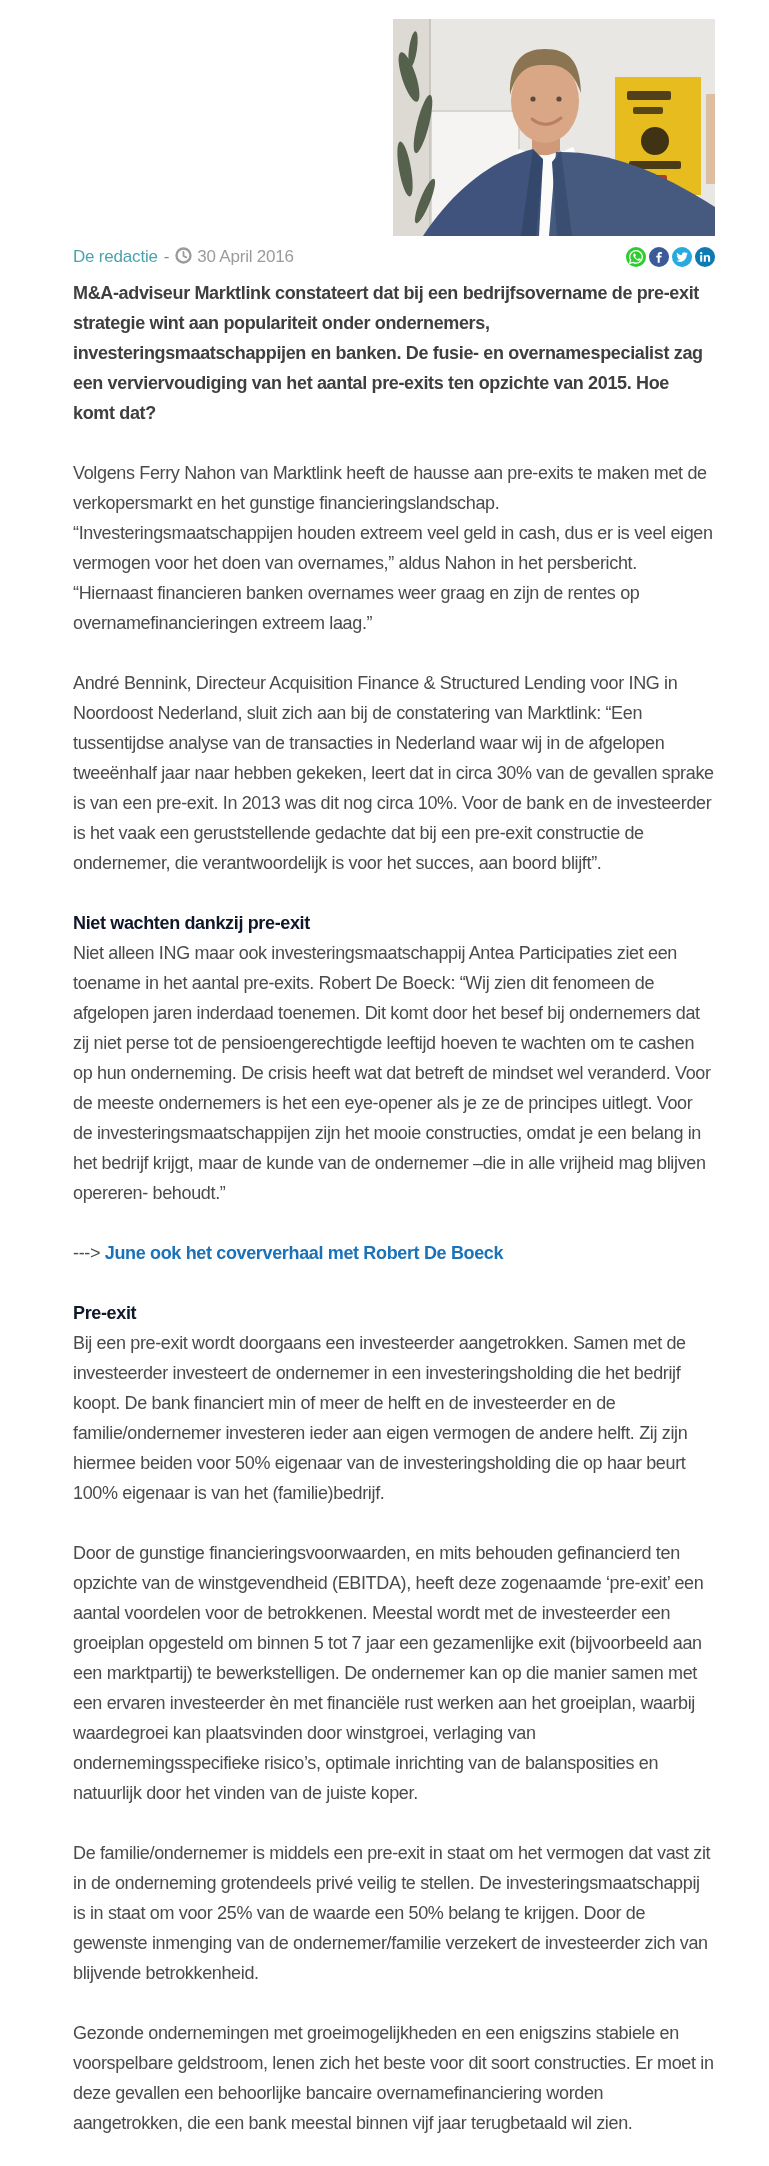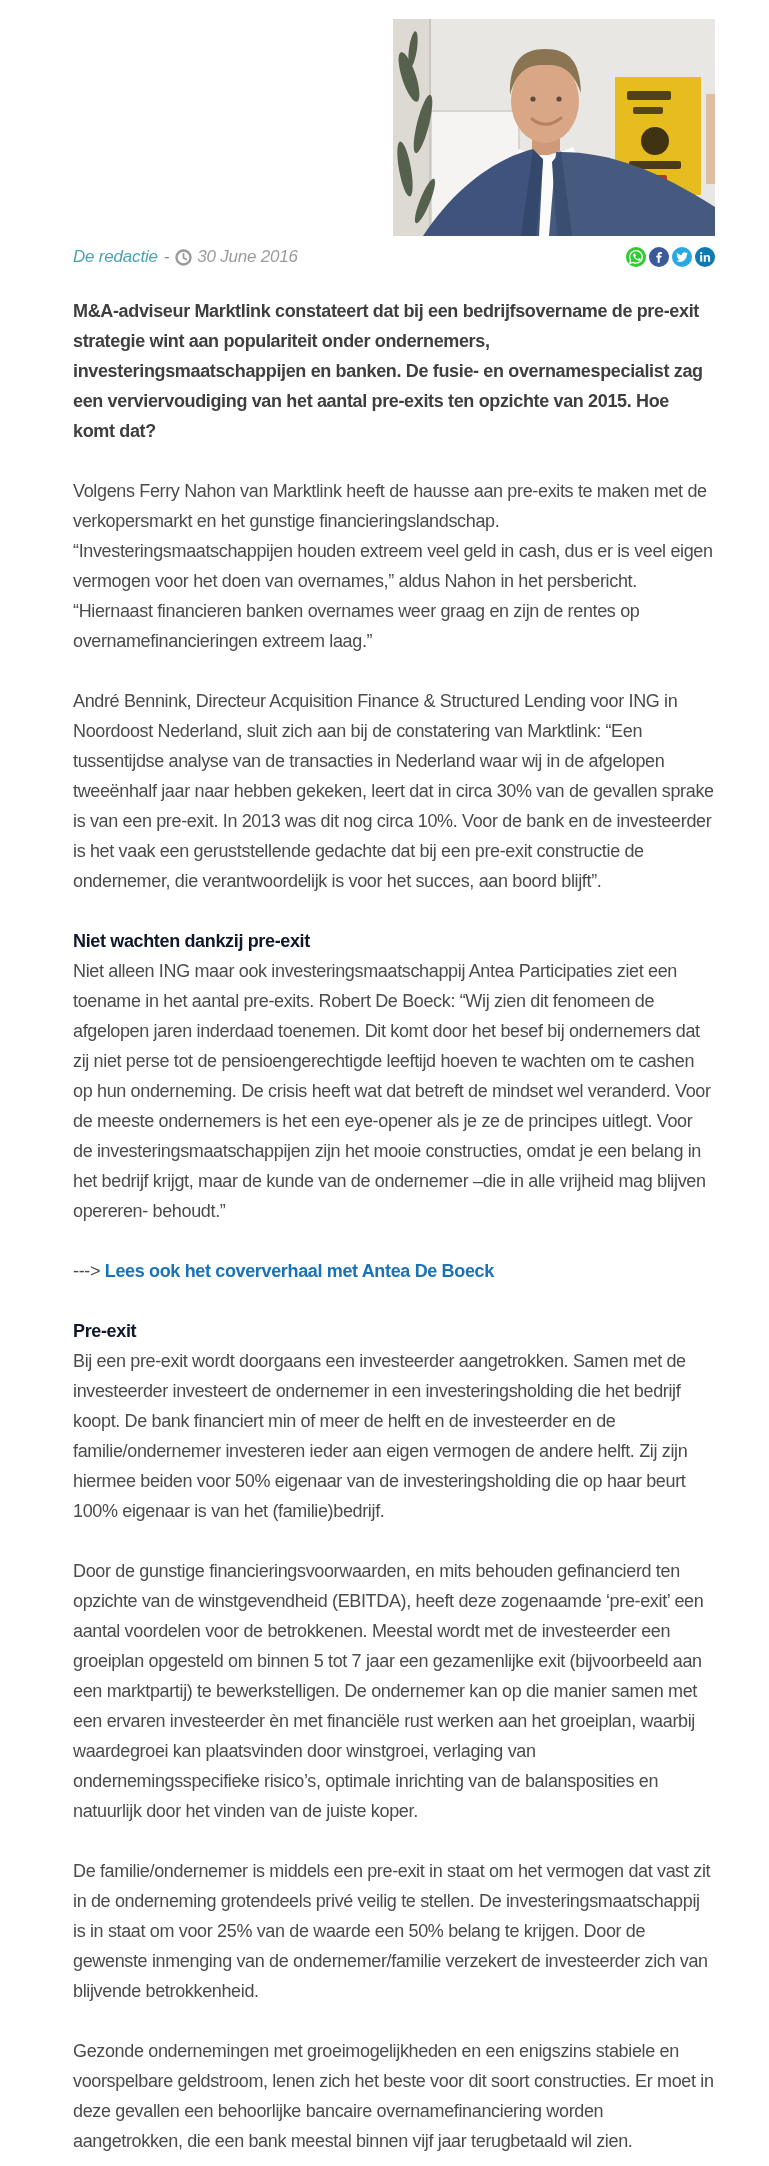--- a/index.html
+++ b/index.html
@@ -13,35 +13,35 @@
     font-size: 28px; line-height: 33px; font-weight: 400;
     color: #3a3a3a; letter-spacing: -0.5px;
   }
   .article-photo {
     position: absolute; top: 5px; right: 0;
     width: 322px; height: 217px; overflow: hidden; background: #e9e7e3;
   }
 
   
   .byline-row { display: flex; justify-content: space-between; align-items: center; margin-top: 8px; height: 22px; }
-  .byline { display: flex; align-items: center; font-size: 17px; color: #9b9b9b; letter-spacing: -0.2px; font-style: italic; }
+  .byline { display: flex; align-items: flex-start; font-size: 17px; color: #9b9b9b; letter-spacing: -0.2px; }
   .byline .author { color: #4aa3af; cursor: pointer; }
   .byline .sep { margin: 0 6px; color: #8a8a8a; }
   .byline .clock { margin-right: 5px; display: inline-flex; }
   .share-bar { display: flex; gap: 3px; }
   .share-btn { width: 20px; height: 20px; border-radius: 50%; display: inline-flex; align-items: center; justify-content: center; cursor: pointer; padding: 0; border: none; }
   .share-btn svg { display: block; }
   .btn-whatsapp { background: #2fcc31; }
   .btn-facebook { background: #3c5a99; }
   .btn-twitter  { background: #2aa9e0; }
   .btn-linkedin { background: #0f7ab2; }
 
   
   .article-body {
-    margin-top: 28px; width: 642px;
+    margin-top: 10px; width: 642px;
     font-size: 18px; line-height: 30px; letter-spacing: -0.35px;
     color: #4b4b4b;
   }
   .article-body p { margin: 0 0 30px 0; }
   .intro { font-weight: bold; color: #3f3f3f; }
   .subhead { display: block; font-weight: bold; color: #0f172a; }
   .readmore { margin: 44px 0 44px 0; }
   .readmore .arrow { color: #4b4b4b; }
   .readmore a { color: #1a72b9; font-weight: bold; text-decoration: none; cursor: pointer; }
 </style>
@@ -98,21 +98,21 @@
   <div class="byline-row">
     <div class="byline">
       <span class="author">De redactie</span>
       <span class="sep">-</span>
       <span class="clock">
         <svg width="17" height="17" viewBox="0 0 17 17">
             <circle cx="8.5" cy="8.5" r="7" fill="none" stroke="#9b9b9b" stroke-width="2.4"></circle>
             <path d="M8.5 5 V9 L11.3 10.4" fill="none" stroke="#9b9b9b" stroke-width="1.8" stroke-linecap="round"></path>
           </svg>
       </span>
-      <span class="date">30 June 2016</span>
+      <span class="date">30 April 2016</span>
     </div>
 
     <div class="share-bar">
       <button class="share-btn btn-whatsapp">
         <span>
           <svg width="20" height="20" viewBox="0 0 20 20">
             <path d="M10 3.7c-3.5 0-6.3 2.8-6.3 6.2 0 1.1.3 2.2.9 3.1l-.9 3.3 3.4-.9c.9.5 1.9.8 2.9.8 3.5 0 6.3-2.8 6.3-6.2S13.5 3.7 10 3.7z" fill="none" stroke="#ffffff" stroke-width="1.3"></path>
             <path d="M7.7 7c.2-.4.4-.4.6-.4h.4c.2 0 .4.1.5.4l.6 1.3c.1.2 0 .4-.1.5l-.5.6c-.1.1-.1.3 0 .5.3.5.8 1.1 1.3 1.5.6.4 1 .6 1.3.7.2.1.4 0 .5-.1l.5-.7c.1-.2.3-.2.5-.1l1.3.6c.2.1.3.2.3.4-.1.5-.4 1-.9 1.3-.5.2-1 .3-1.6.2-1-.3-2.2-.9-3.2-1.9-1-1-1.6-2-1.9-2.8-.2-.7-.1-1.4.4-2z" fill="#ffffff"></path>
           </svg>
         </span>
@@ -145,21 +145,21 @@
 
   <div class="article-body">
     <p class="intro">M&amp;A-adviseur Marktlink constateert dat bij een bedrijfsovername de pre-exit strategie wint aan populariteit onder ondernemers, investeringsmaatschappijen en banken. De fusie- en overnamespecialist zag een verviervoudiging van het aantal pre-exits ten opzichte van 2015. Hoe komt dat?</p>
 
     <p>Volgens Ferry Nahon van Marktlink heeft de hausse aan pre-exits te maken met de verkopersmarkt en het gunstige financieringslandschap. “Investeringsmaatschappijen houden extreem veel geld in cash, dus er is veel eigen vermogen voor het doen van overnames,” aldus Nahon in het persbericht. “Hiernaast financieren banken overnames weer graag en zijn de rentes op overnamefinancieringen extreem laag.”</p>
 
     <p>André Bennink, Directeur Acquisition Finance &amp; Structured Lending voor ING in Noordoost Nederland, sluit zich aan bij de constatering van Marktlink: “Een tussentijdse analyse van de transacties in Nederland waar wij in de afgelopen tweeënhalf jaar naar hebben gekeken, leert dat in circa 30% van de gevallen sprake is van een pre-exit. In 2013 was dit nog circa 10%. Voor de bank en de investeerder is het vaak een geruststellende gedachte dat bij een pre-exit constructie de ondernemer, die verantwoordelijk is voor het succes, aan boord blijft”.</p>
 
     <p><span class="subhead">Niet wachten dankzij pre-exit</span><span>Niet alleen ING maar ook investeringsmaatschappij Antea Participaties ziet een toename in het aantal pre-exits. Robert De Boeck: “Wij zien dit fenomeen de afgelopen jaren inderdaad toenemen. Dit komt door het besef bij ondernemers dat zij niet perse tot de pensioengerechtigde leeftijd hoeven te wachten om te cashen op hun onderneming. De crisis heeft wat dat betreft de mindset wel veranderd. Voor de meeste ondernemers is het een eye-opener als je ze de principes uitlegt. Voor de investeringsmaatschappijen zijn het mooie constructies, omdat je een belang in het bedrijf krijgt, maar de kunde van de ondernemer –die in alle vrijheid mag blijven opereren- behoudt.”</span></p>
 
-    <p class="readmore"><span class="arrow">---&gt;</span> <a>Lees ook het coververhaal met Antea De Boeck</a></p>
+    <p class="readmore"><span class="arrow">---&gt;</span> <a>June ook het coververhaal met Robert De Boeck</a></p>
 
     <p><span class="subhead">Pre-exit</span><span>Bij een pre-exit wordt doorgaans een investeerder aangetrokken. Samen met de investeerder investeert de ondernemer in een investeringsholding die het bedrijf koopt. De bank financiert min of meer de helft en de investeerder en de familie/ondernemer investeren ieder aan eigen vermogen de andere helft. Zij zijn hiermee beiden voor 50% eigenaar van de investeringsholding die op haar beurt 100% eigenaar is van het (familie)bedrijf.</span></p>
 
     <p>Door de gunstige financieringsvoorwaarden, en mits behouden gefinancierd ten opzichte van de winstgevendheid (EBITDA), heeft deze zogenaamde ‘pre-exit’ een aantal voordelen voor de betrokkenen. Meestal wordt met de investeerder een groeiplan opgesteld om binnen 5 tot 7 jaar een gezamenlijke exit (bijvoorbeeld aan een marktpartij) te bewerkstelligen. De ondernemer kan op die manier samen met een ervaren investeerder èn met financiële rust werken aan het groeiplan, waarbij waardegroei kan plaatsvinden door winstgroei, verlaging van ondernemingsspecifieke risico’s, optimale inrichting van de balansposities en natuurlijk door het vinden van de juiste koper.</p>
 
     <p>De familie/ondernemer is middels een pre-exit in staat om het vermogen dat vast zit in de onderneming grotendeels privé veilig te stellen. De investeringsmaatschappij is in staat om voor 25% van de waarde een 50% belang te krijgen. Door de gewenste inmenging van de ondernemer/familie verzekert de investeerder zich van blijvende betrokkenheid.</p>
 
     <p>Gezonde ondernemingen met groeimogelijkheden en een enigszins stabiele en voorspelbare geldstroom, lenen zich het beste voor dit soort constructies. Er moet in deze gevallen een behoorlijke bancaire overnamefinanciering worden aangetrokken, die een bank meestal binnen vijf jaar terugbetaald wil zien.</p>
   </div>
 

